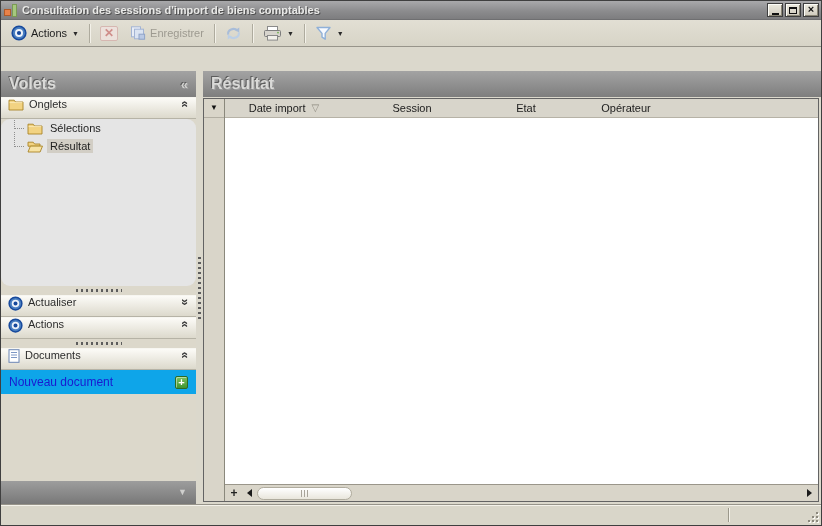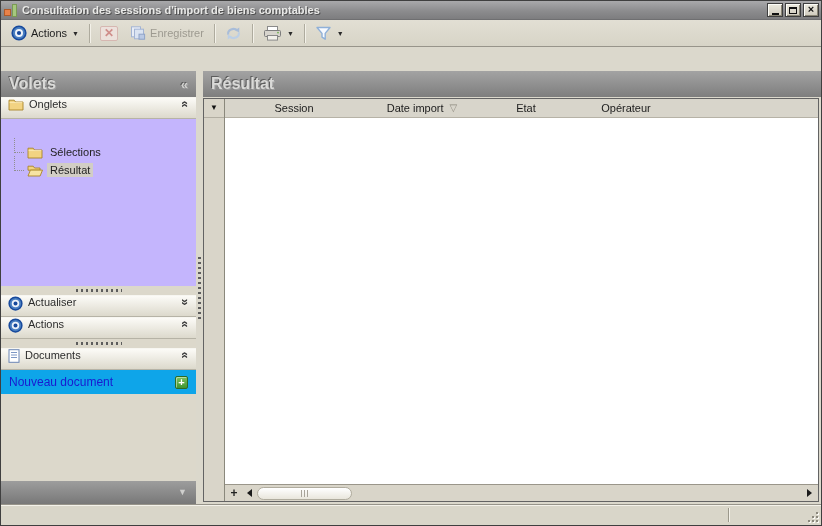--- a/index.html
+++ b/index.html
@@ -46,21 +46,21 @@
     background:linear-gradient(#a3a3a3,#7e7e7e);
     font-size:16px;font-weight:bold;color:#dadad8;
     text-shadow:-1px -1px 0 rgba(85,85,85,.9),1px 1px 0 rgba(255,255,255,.18);}
   .pane-title .spacer{flex:1;}
   .collapse-left{font-size:13px;font-weight:bold;color:#d3d3d1;cursor:pointer;line-height:1;}
   .section-header{height:22px;flex:0 0 22px;display:flex;align-items:flex-start;gap:5px;padding:0 7px;
     background:linear-gradient(#fcfbf7,#dcd9cc);border-top:1px solid #f7f6f1;border-bottom:1px solid #b6b3a6;
     cursor:pointer;color:#2c2c2c;}
   .section-header .spacer{flex:1;}
   .chev{display:inline-block;transform:rotate(90deg);font-size:12px;font-weight:bold;color:#3e3e3e;line-height:1;}
-  .tree{height:167px;flex:0 0 167px;background:#c4b5fd;padding-top:24px;overflow:hidden;}
+  .tree{height:167px;flex:0 0 167px;background:#e5e5e5;padding-top:0;overflow:hidden;border-radius:9px;}
   .tree-item{position:relative;height:18px;display:flex;align-items:center;padding-left:26px;cursor:pointer;}
   .tree-item::before{content:"";position:absolute;left:13px;top:-5px;width:9px;height:14px;
     border-left:1px dotted #8f8f8f;border-bottom:1px dotted #8f8f8f;}
   .tree-item .ticon{margin-right:4px;flex:0 0 16px;}
   .tree-item .tlabel{padding:1px 3px;}
   .tree-item.selected .tlabel{background:#d2cec5;}
   .hsplit{height:9px;flex:0 0 9px;display:flex;align-items:center;justify-content:center;background:#dcd8cb;cursor:row-resize;}
   .hsplit .dots{width:46px;height:3px;background:repeating-linear-gradient(90deg,#5d5d5d 0 2px,transparent 2px 5px);}
   .nouveau-row{height:24px;flex:0 0 24px;display:flex;align-items:center;padding:0 8px;background:#0ea5e9;}
   .link{color:#1a1ad0;font-size:12px;cursor:pointer;}
@@ -307,26 +307,26 @@
       </div>
 
       <div class="grid">
         <div class="ind-col">
           <div class="ind-header">
             <span class="rs">▼</span>
           </div>
         </div>
         <div class="grid-right">
           <div class="grid-header">
-            <div class="col col-session">
-              <span>Session</span>
-            </div>
             <div class="col col-date">
               <span>Date import</span>
               <span class="sort-glyph">▽</span>
+            </div>
+            <div class="col col-session">
+              <span>Session</span>
             </div>
             <div class="col col-etat">
               <span>Etat</span>
             </div>
             <div class="col col-oper">
               <span>Opérateur</span>
             </div>
           </div>
           <div class="grid-body"></div>
           <div class="scroll-row">

